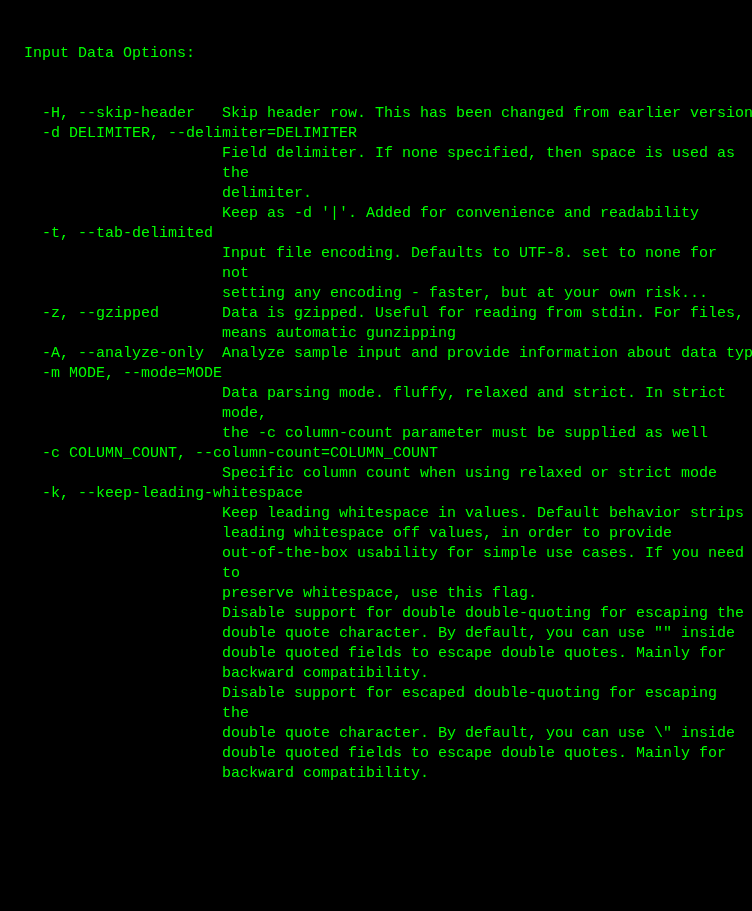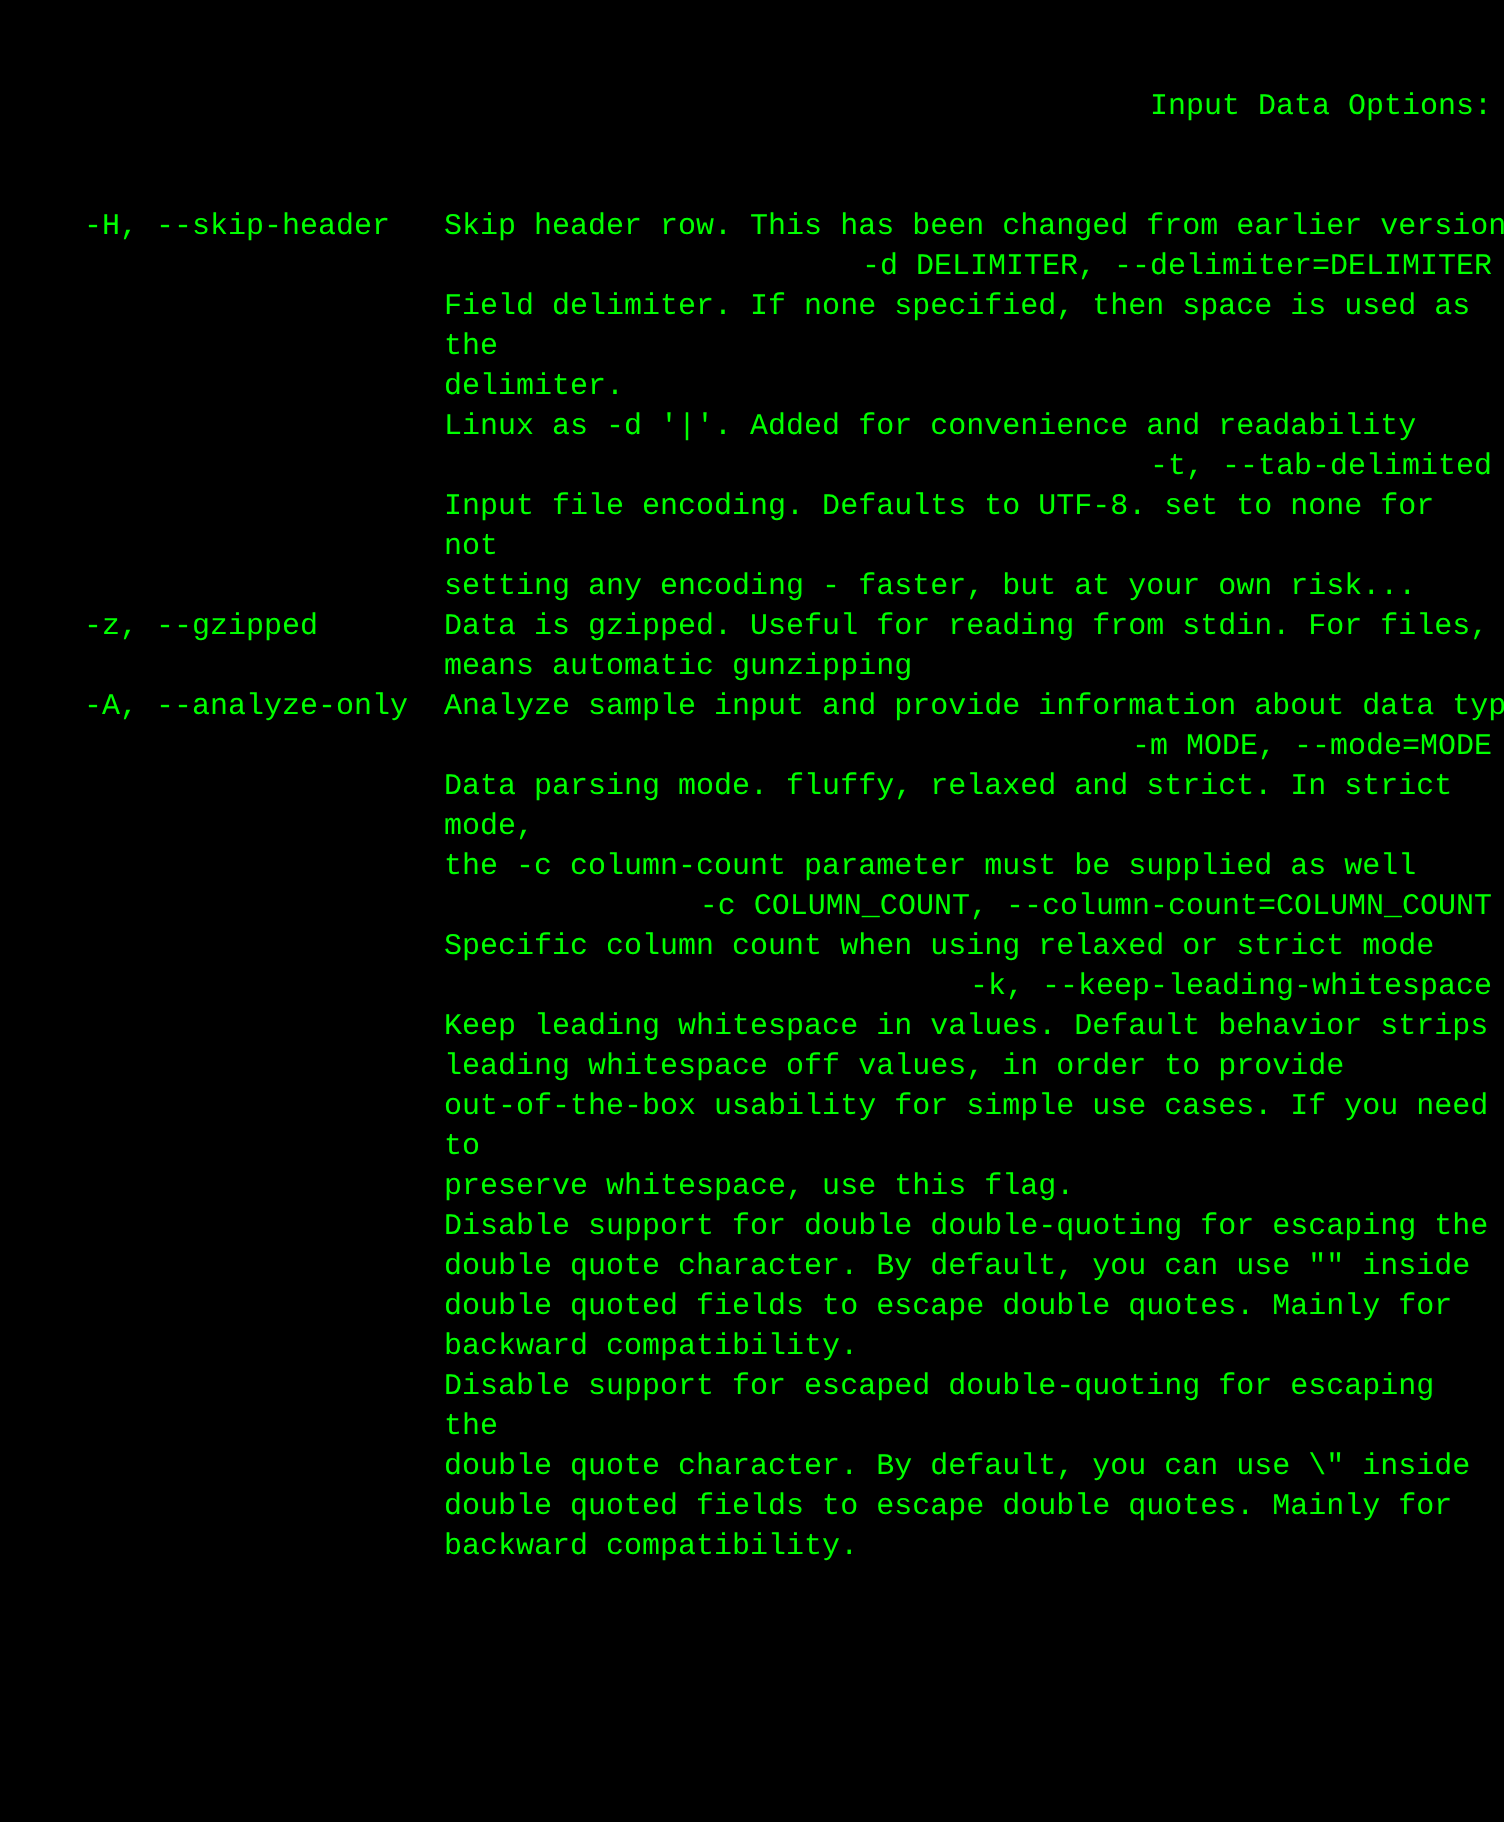--- a/index.html
+++ b/index.html
@@ -14,56 +14,54 @@
     height: 911px;
     overflow: hidden;
   }
   .terminal {
     padding: 4px 6px;
     white-space: pre;
     position: relative;
   }
   .section-title {
     margin-left: 2ch;
-    text-align: right;
   }
   .option-row {
     display: block;
   }
   .flag {
     display: inline-block;
     vertical-align: top;
     padding-left: 4ch;
     min-width: 24ch;
     box-sizing: border-box;
     white-space: pre;
   }
   .flag.full {
     display: block;
-    text-align: right;
   }
   .desc {
     display: inline-block;
     vertical-align: top;
     white-space: pre-wrap;
     max-width: 62ch;
   }
   .desc-block {
     padding-left: 24ch;
     white-space: pre-wrap;
     max-width: 86ch;
   }
 </style>
 </head>
 <body>
 
 <div class="terminal">
   <div class="section-title">Input Data Options:</div>
   <div id="options-container"><div class="option-row"><div><span class="flag">-H, --skip-header   </span><span class="desc">Skip header row. This has been changed from earlier version -</span></div></div><div class="option-row"><div class="flag full">-d DELIMITER, --delimiter=DELIMITER</div><div class="desc-block">Field delimiter. If none specified, then space is used as the
-delimiter.</div></div><div class="option-row"><div class="desc-block">Linux as -d '|'. Added for convenience and readability</div></div><div class="option-row"><div class="flag full">-t, --tab-delimited</div></div><div class="option-row"><div class="desc-block">Input file encoding. Defaults to UTF-8. set to none for not
+delimiter.</div></div><div class="option-row"><div class="desc-block">Keep as -d '|'. Added for convenience and readability</div></div><div class="option-row"><div class="flag full">-t, --tab-delimited</div></div><div class="option-row"><div class="desc-block">Input file encoding. Defaults to UTF-8. set to none for not
 setting any encoding - faster, but at your own risk...</div></div><div class="option-row"><div><span class="flag">-z, --gzipped       </span><span class="desc">Data is gzipped. Useful for reading from stdin. For files, .gz</span></div><div class="desc-block">means automatic gunzipping</div></div><div class="option-row"><div><span class="flag">-A, --analyze-only  </span><span class="desc">Analyze sample input and provide information about data types</span></div></div><div class="option-row"><div class="flag full">-m MODE, --mode=MODE</div><div class="desc-block">Data parsing mode. fluffy, relaxed and strict. In strict mode,
 the -c column-count parameter must be supplied as well</div></div><div class="option-row"><div class="flag full">-c COLUMN_COUNT, --column-count=COLUMN_COUNT</div><div class="desc-block">Specific column count when using relaxed or strict mode</div></div><div class="option-row"><div class="flag full">-k, --keep-leading-whitespace</div><div class="desc-block">Keep leading whitespace in values. Default behavior strips
 leading whitespace off values, in order to provide
 out-of-the-box usability for simple use cases. If you need to
 preserve whitespace, use this flag.</div></div><div class="option-row"><div class="desc-block">Disable support for double double-quoting for escaping the
 double quote character. By default, you can use "" inside
 double quoted fields to escape double quotes. Mainly for
 backward compatibility.</div></div><div class="option-row"><div class="desc-block">Disable support for escaped double-quoting for escaping the
 double quote character. By default, you can use \" inside
 double quoted fields to escape double quotes. Mainly for

